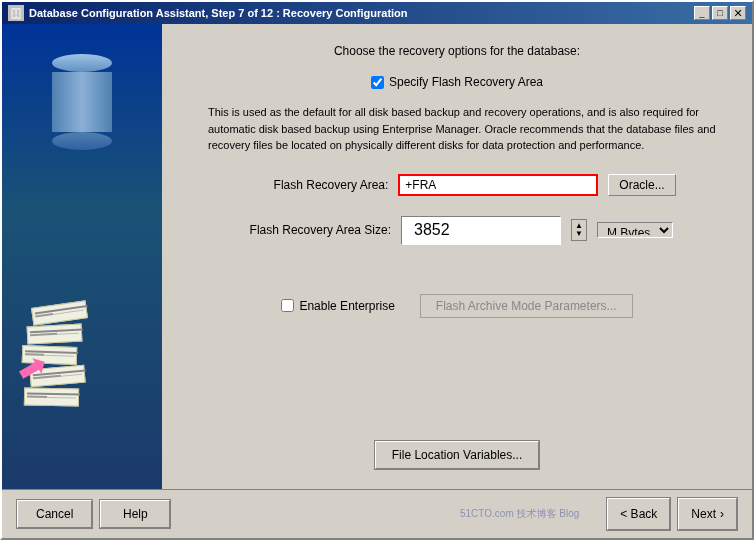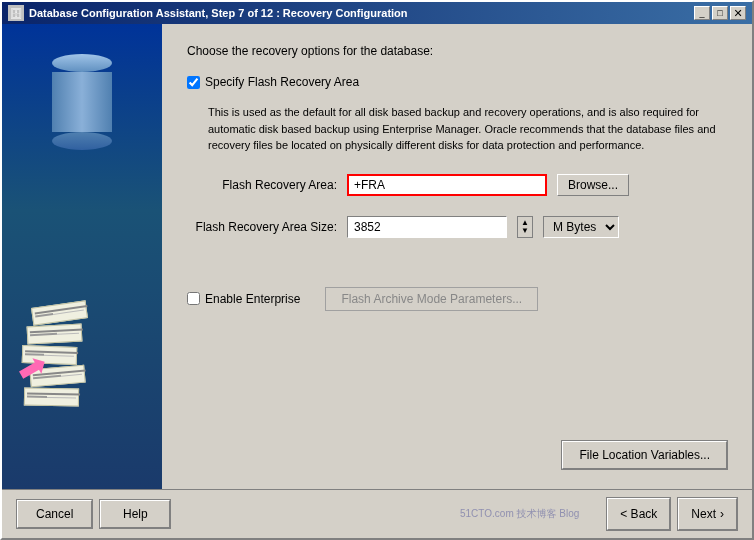--- a/index.html
+++ b/index.html
@@ -172,20 +172,21 @@
       color: #ff69b4;
       transform: rotate(-30deg);
     }
 
     .right-panel {
       flex: 1;
       padding: 20px 25px;
       display: flex;
       flex-direction: column;
       gap: 12px;
+      align-items: center;
     }
 
     .instruction-text {
       font-size: 12px;
       color: #000;
       margin-bottom: 5px;
     }
 
     .checkbox-row {
       display: flex;
@@ -234,23 +235,23 @@
       font-size: 12px;
       height: 22px;
       width: 200px;
       background: white;
     }
 
     .form-input-normal {
       border: 1px solid #808080;
       border-right-color: #ffffff;
       border-bottom-color: #ffffff;
-      padding: 2px 6px;
-      font-size: 12px;
-      height: 22px;
+      padding: 2px 12px;
+      font-size: 16px;
+      height: 29px;
       width: 160px;
       background: white;
     }
 
     .browse-btn {
       background: #d4d0c8;
       border: 1px solid #ffffff;
       border-right-color: #808080;
       border-bottom-color: #808080;
       padding: 2px 10px;
@@ -282,21 +283,21 @@
       color: #000;
     }
 
     .unit-select {
       background: #d4d0c8;
       border: 1px solid #808080;
       border-right-color: #ffffff;
       border-bottom-color: #ffffff;
       padding: 2px 5px;
       font-size: 12px;
-      height: 22px;
+      height: 16px;
       cursor: pointer;
     }
 
     .archiving-section {
       margin-top: 15px;
     }
 
     .archive-btn {
       background: #d4d0c8;
       border: 1px solid #a0a0a0;
@@ -436,21 +437,21 @@
       <div class="checkbox-row">
         <input type="checkbox" id="specifyFlash" checked="" style="">
         <label for="specifyFlash" class="checkbox-label">Specify Flash Recovery Area</label>
       </div>
 
       <div class="description-box">This is used as the default for all disk based backup and recovery operations, and is also required for automatic disk based backup using Enterprise Manager. Oracle recommends that the database files and recovery files be located on physically different disks for data protection and performance.</div>
 
       <div class="form-row">
         <span class="form-label">Flash Recovery Area:</span>
         <input type="text" class="form-input" value="+FRA" style="">
-        <button class="browse-btn">Browse...</button>
+        <button class="browse-btn">Oracle...</button>
       </div>
 
       <div class="form-row">
         <span class="form-label">Flash Recovery Area Size:</span>
         <input type="text" class="form-input-normal" value="3852" style="">
         <div class="spinner-container">
           <div class="spinner">
             <span class="spinner-up">▲</span>
             <span class="spinner-down">▼</span>
           </div>

